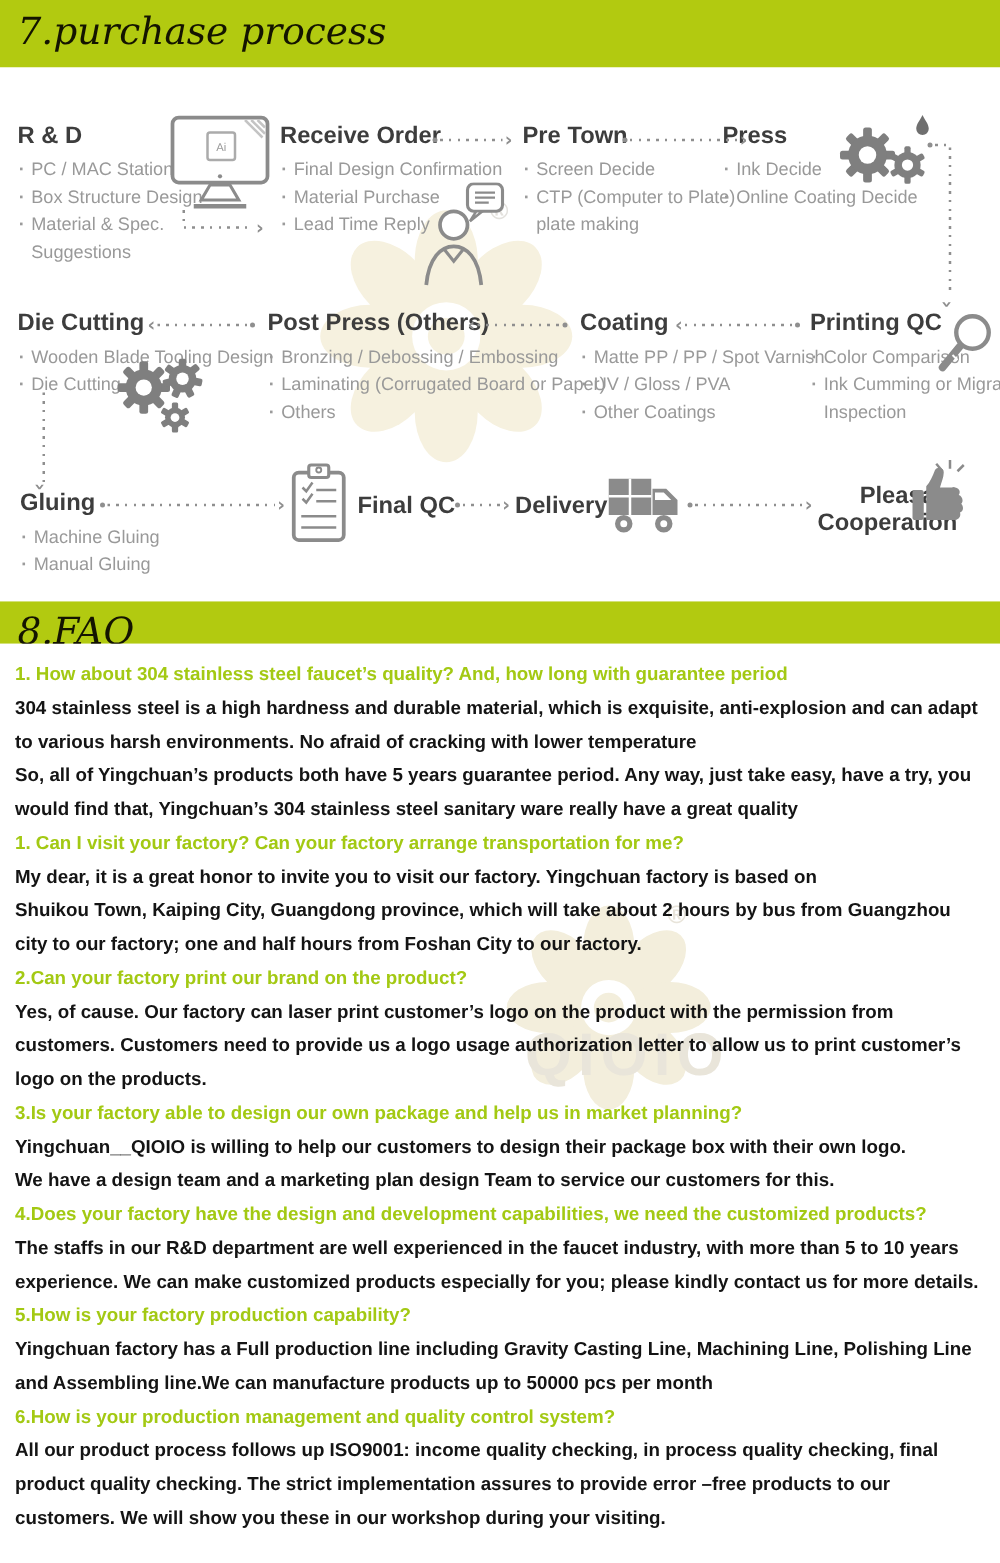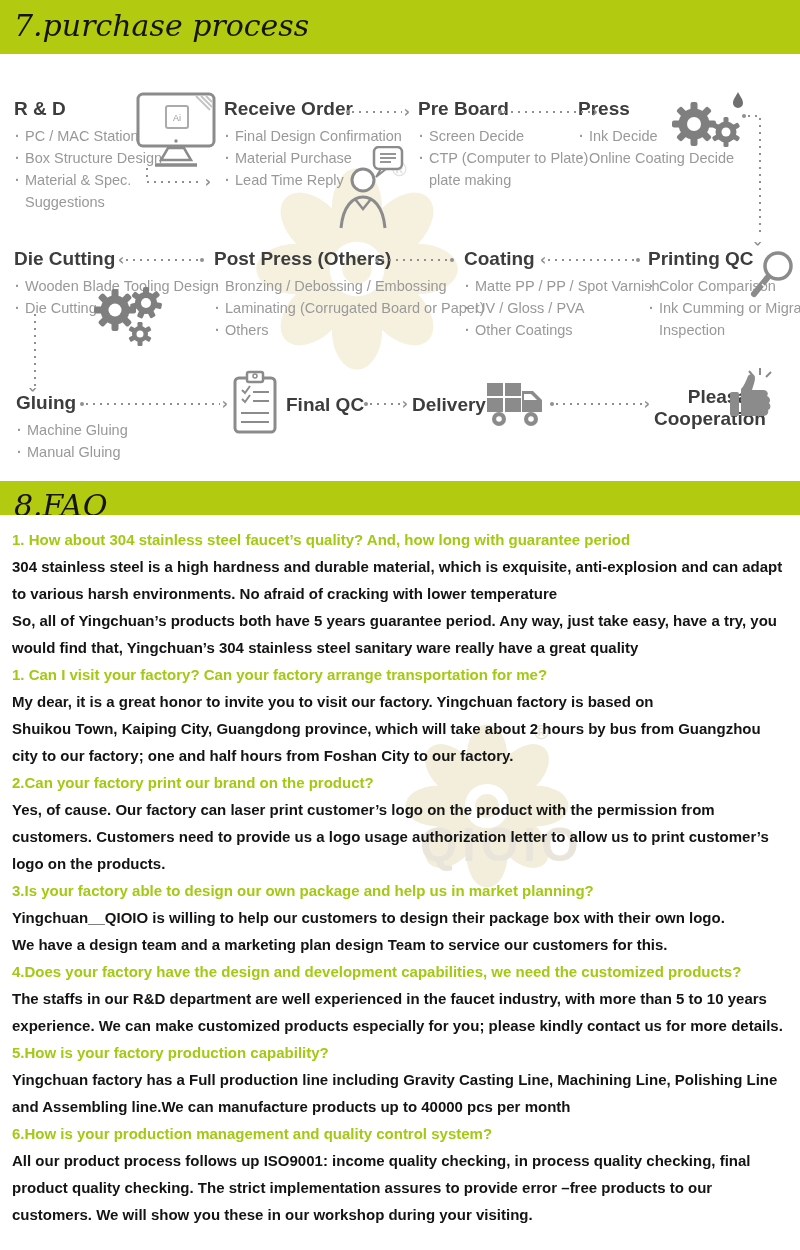--- a/index.html
+++ b/index.html
@@ -126,21 +126,21 @@
     <div class="step" id="st-receive">
       <div class="t">Receive Order</div>
       <ul>
         <li>Final Design Confirmation</li>
         <li>Material Purchase</li>
         <li>Lead Time Reply</li>
       </ul>
     </div>
 
     <div class="step" id="st-prepress">
-      <div class="t">Pre Board</div>
+      <div class="t">Pre Town</div>
       <ul>
         <li>Screen Decide</li>
         <li>CTP (Computer to Plate)</li>
         <li class="cont">plate making</li>
       </ul>
     </div>
 
     <div class="step" id="st-press">
       <div class="t">Press</div>
       <ul>
@@ -423,18 +423,18 @@
     <p class="a">My dear, it is a great honor to invite you to visit our factory. Yingchuan factory is based on</p>
     <p class="a">Shuikou Town, Kaiping City, Guangdong province, which will take about 2 hours by bus from Guangzhou city to our factory; one and half hours from Foshan City to our factory.</p>
     <p class="q">2.Can your factory print our brand on the product?</p>
     <p class="a">Yes, of cause. Our factory can laser print customer’s logo on the product with the permission from customers. Customers need to provide us a logo usage authorization letter to allow us to print customer’s logo on the products.</p>
     <p class="q">3.Is your factory able to design our own package and help us in market planning?</p>
     <p class="a">Yingchuan__QIOIO is willing to help our customers to design their package box with their own logo.</p>
     <p class="a">We have a design team and a marketing plan design Team to service our customers for this.</p>
     <p class="q">4.Does your factory have the design and development capabilities, we need the customized products?</p>
     <p class="a">The staffs in our R&amp;D department are well experienced in the faucet industry, with more than 5 to 10 years experience. We can make customized products especially for you; please kindly contact us for more details.</p>
     <p class="q">5.How is your factory production capability?</p>
-    <p class="a">Yingchuan factory has a Full production line including Gravity Casting Line, Machining Line, Polishing Line and Assembling line.We can manufacture products up to 40000 pcs per month</p>
+    <p class="a">Yingchuan factory has a Full production line including Gravity Casting Line, Machining Line, Polishing Line and Assembling line.We can manufacture products up to 50000 pcs per month</p>
     <p class="q">6.How is your production management and quality control system?</p>
     <p class="a">All our product process follows up ISO9001: income quality checking, in process quality checking, final product quality checking. The strict implementation assures to provide error –free products to our customers. We will show you these in our workshop during your visiting.</p>
   </div>
 
 </div>
 
 </body></html>

